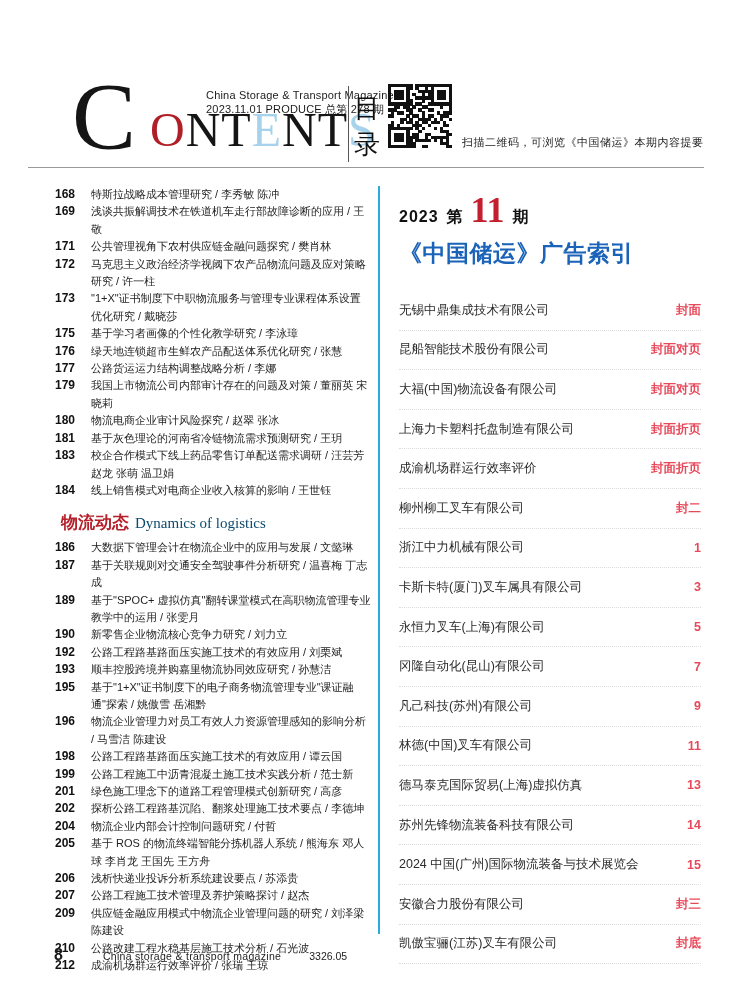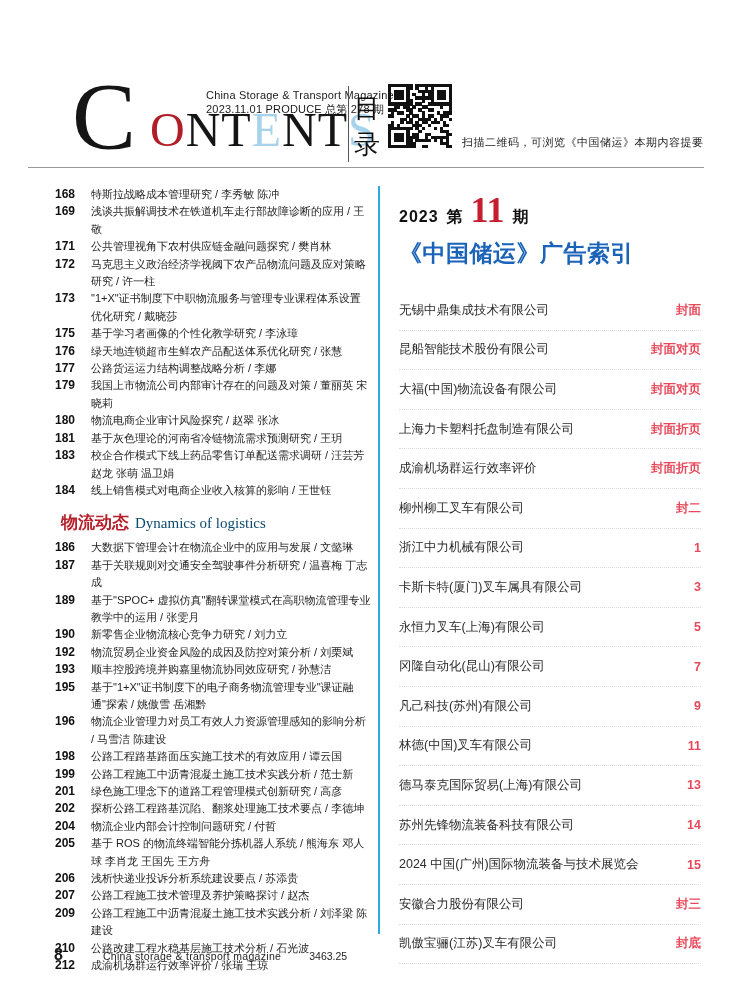--- a/index.html
+++ b/index.html
@@ -406,21 +406,21 @@
           <span class="txt">基于"SPOC+ 虚拟仿真"翻转课堂模式在高职物流管理专业教学中的运用 / 张雯月</span>
         </div>
 
         <div class="art-row">
           <span class="num">190</span>
           <span class="txt">新零售企业物流核心竞争力研究 / 刘力立</span>
         </div>
 
         <div class="art-row">
           <span class="num">192</span>
-          <span class="txt">物流贸易企业资金风险的成因及防控对策分析 / 刘栗斌</span>
+          <span class="txt">公路工程路基路面压实施工技术的有效应用 / 刘栗斌</span>
         </div>
 
         <div class="art-row">
           <span class="num">193</span>
           <span class="txt">顺丰控股跨境并购嘉里物流协同效应研究 / 孙慧洁</span>
         </div>
 
         <div class="art-row">
           <span class="num">195</span>
           <span class="txt">基于"1+X"证书制度下的电子商务物流管理专业"课证融通"探索 / 姚傲雪 岳湘黔</span>
@@ -466,21 +466,21 @@
           <span class="txt">浅析快递业投诉分析系统建设要点 / 苏添贵</span>
         </div>
 
         <div class="art-row">
           <span class="num">207</span>
           <span class="txt">公路工程施工技术管理及养护策略探讨 / 赵杰</span>
         </div>
 
         <div class="art-row">
           <span class="num">209</span>
-          <span class="txt">公路工程施工中沥青混凝土施工技术实践分析 / 刘泽梁 陈建设</span>
+          <span class="txt">供应链金融应用模式中物流企业管理问题的研究 / 刘泽梁 陈建设</span>
         </div>
 
         <div class="art-row">
           <span class="num">210</span>
           <span class="txt">公路改建工程水稳基层施工技术分析 / 石光波</span>
         </div>
 
         <div class="art-row">
           <span class="num">212</span>
           <span class="txt">成渝机场群运行效率评价 / 张瑞 王琼</span>
@@ -554,21 +554,21 @@
           <span class="company">凡己科技(苏州)有限公司</span>
           <span class="pageref">9</span>
         </div>
 
         <div class="ad-row">
           <span class="company">林德(中国)叉车有限公司</span>
           <span class="pageref">11</span>
         </div>
 
         <div class="ad-row">
-          <span class="company">德马泰克国际贸易(上海)有限公司</span>
+          <span class="company">德马泰克国际贸易(上海)虚拟仿真</span>
           <span class="pageref">13</span>
         </div>
 
         <div class="ad-row">
           <span class="company">苏州先锋物流装备科技有限公司</span>
           <span class="pageref">14</span>
         </div>
 
         <div class="ad-row">
           <span class="company">2024 中国(广州)国际物流装备与技术展览会</span>
@@ -583,16 +583,16 @@
         <div class="ad-row">
           <span class="company">凯傲宝骊(江苏)叉车有限公司</span>
           <span class="pageref">封底</span>
         </div>
       </div>
   </div>
 
   <div class="footer">
     <span class="pg">8</span>
     <span class="mag">China  storage  &amp;  transport  magazine</span>
-    <span class="iss">3463.25</span>
+    <span class="iss">3326.05</span>
   </div>
 
 </div>
 
 </body></html>

